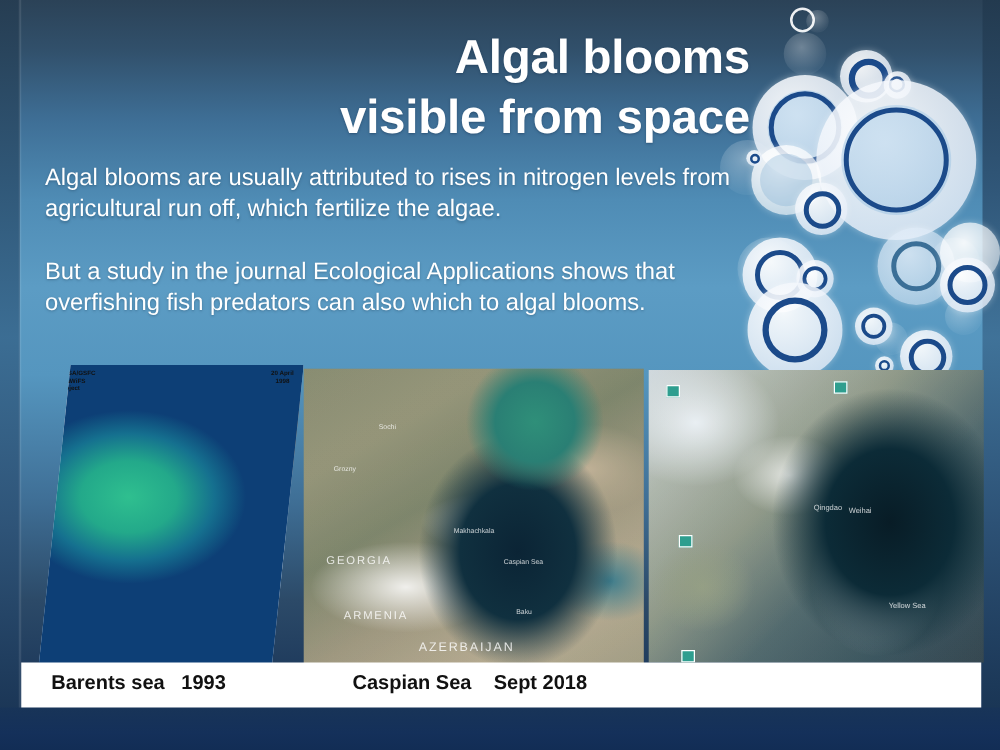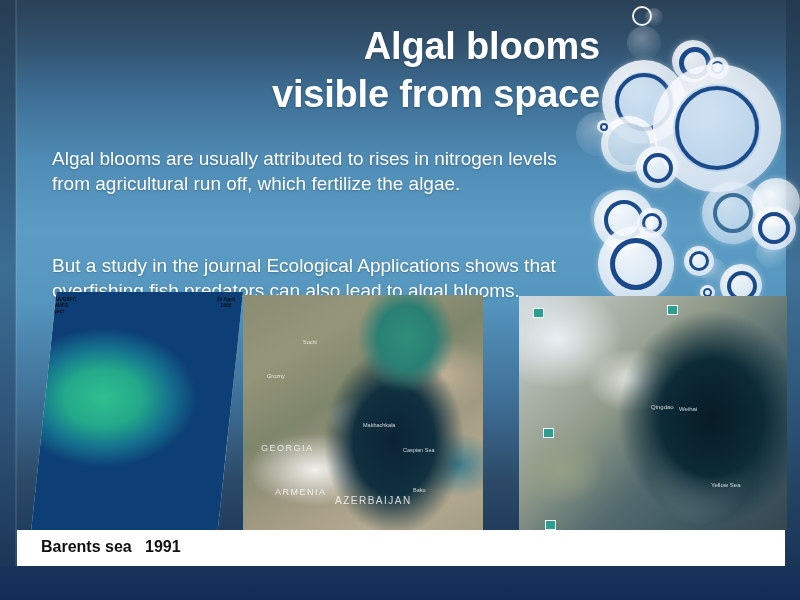--- a/index.html
+++ b/index.html
@@ -92,21 +92,21 @@
 
   
   .body-text {
     position: absolute;
     left: 36px; top: 130px; width: 560px;
     color: #ffffff;
     font-size: 19px;
     line-height: 25px;
     text-shadow: 0 1px 2px rgba(20,45,70,0.35);
   }
-  .body-text p { margin: 16px; }
+  .body-text p { margin: 0; }
   .body-text .gap { height: 25px; }
 
   
   .strip {
     position: absolute;
     left: 17px; top: 292px; width: 768px; height: 276px;
   }
   .photo-wrap { position: absolute; overflow: hidden; }
 
   
@@ -127,21 +127,21 @@
     text-align: left; white-space: pre-line;
   }
   .photo1 .credit-tr {
     position: absolute; right: 8px; top: 4px;
     color: #111; font-size: 5px; line-height: 6px; font-weight: bold;
     text-align: center; white-space: pre-line;
   }
 
   
   .photo2 {
-    left: 226px; top: 3px; width: 240px; height: 236px;
+    left: 226px; top: 3px; width: 272px; height: 236px;
     background:
       radial-gradient(ellipse 26% 30% at 68% 18%, #2f8f79 0%, #2a7f74 45%, rgba(35,110,105,0) 78%),
       radial-gradient(ellipse 34% 46% at 63% 62%, #0b2435 0%, #10303f 50%, rgba(14,44,58,0) 86%),
       radial-gradient(ellipse 22% 18% at 90% 72%, #3e7d8c 0%, rgba(62,125,140,0) 75%),
       radial-gradient(ellipse 40% 22% at 30% 74%, rgba(255,255,255,0.88) 0%, rgba(255,255,255,0.15) 70%),
       radial-gradient(ellipse 30% 14% at 56% 52%, rgba(255,255,255,0.70) 0%, rgba(255,255,255,0) 72%),
       radial-gradient(ellipse 26% 20% at 84% 34%, #b3a283 0%, rgba(179,162,131,0.1) 76%),
       linear-gradient(150deg, #6d7455 0%, #7d7f5e 22%, #5f6b4d 42%, #8a8367 62%, #a79b7d 82%, #8e8a6d 100%);
   }
   .lbl { position:absolute; color: rgba(255,255,255,0.80); font-size: 9px; letter-spacing: 1.5px; }
@@ -261,53 +261,54 @@
       <div class="ring" style="left:3px;top:3px;width:5px;height:5px;border-width:2px;"></div>
     </div>
   </div>
 
   <div class="title">Algal blooms
 visible from space</div>
 
   <div class="body-text">
     <p>Algal blooms are usually attributed to rises in nitrogen levels from agricultural run off, which fertilize the algae.</p>
     <div class="gap"></div>
-    <p>But a study in the journal Ecological Applications shows that overfishing fish predators can also lead to algal blooms.</p>
+    <p>But a study in the journal Ecological Applications shows that overfishing fish predators can also which to algal blooms.</p>
   </div>
 
   <div class="strip">
 
     <div class="photo-wrap photo1">
       <div class="credit-tl">NASA/GSFC
 SeaWiFS
 Project</div>
       <div class="credit-tr">20 April
 1998</div>
     </div>
 
     <div class="photo-wrap photo2">
       <div class="lbl" style="left:18px;top:148px;">GEORGIA</div>
       <div class="lbl" style="left:32px;top:192px;">ARMENIA</div>
-      <div class="lbl" style="left:92px;top:200px;font-size:10px;">AZERBAIJAN</div>
+      <div class="lbl" style="left:92px;top:218px;font-size:10px;">AZERBAIJAN</div>
       <div class="lbl-sm" style="left:160px;top:152px;">Caspian Sea</div>
       <div class="lbl-sm" style="left:120px;top:127px;">Makhachkala</div>
       <div class="lbl-sm" style="left:170px;top:192px;">Baku</div>
       <div class="lbl-sm" style="left:60px;top:44px;">Sochi</div>
       <div class="lbl-sm" style="left:24px;top:78px;">Grozny</div>
     </div>
 
     <div class="photo-wrap photo3">
       <div class="tile" style="left:14px;top:12px;"></div>
       <div class="tile" style="left:148px;top:9px;"></div>
       <div class="tile" style="left:24px;top:132px;"></div>
       <div class="tile" style="left:26px;top:224px;"></div>
       <div class="lbl-sm" style="left:132px;top:108px;font-size:6px;">Qingdao</div>
       <div class="lbl-sm" style="left:192px;top:186px;font-size:6px;">Yellow Sea</div>
       <div class="lbl-sm" style="left:160px;top:110px;font-size:6px;">Weihai</div>
     </div>
   </div>
 
   <div class="caption-bar">
-    <div class="caption cap1">Barents sea   1991</div>
+    <div class="caption cap1">Barents sea   1993</div>
+    <div class="caption cap2">Caspian Sea    Sept 2018</div>
   </div>
 
   <div class="bottom-band"></div>
 </div>
 
 </body></html>

